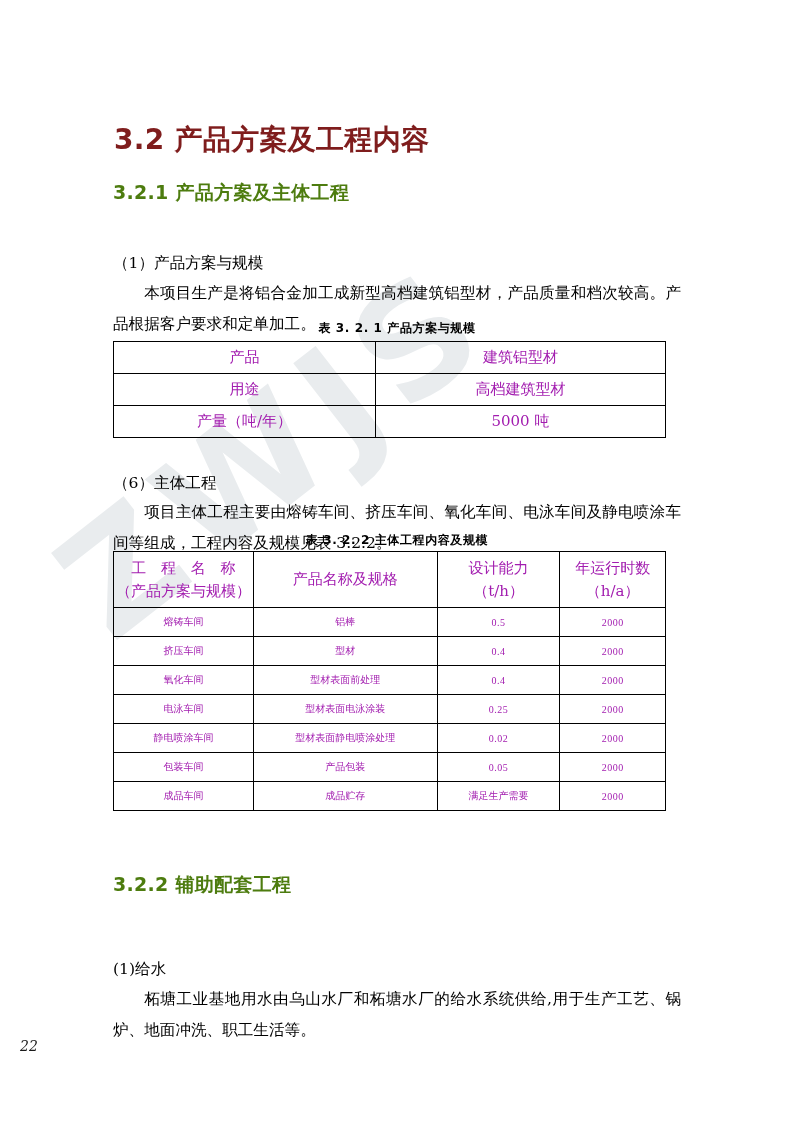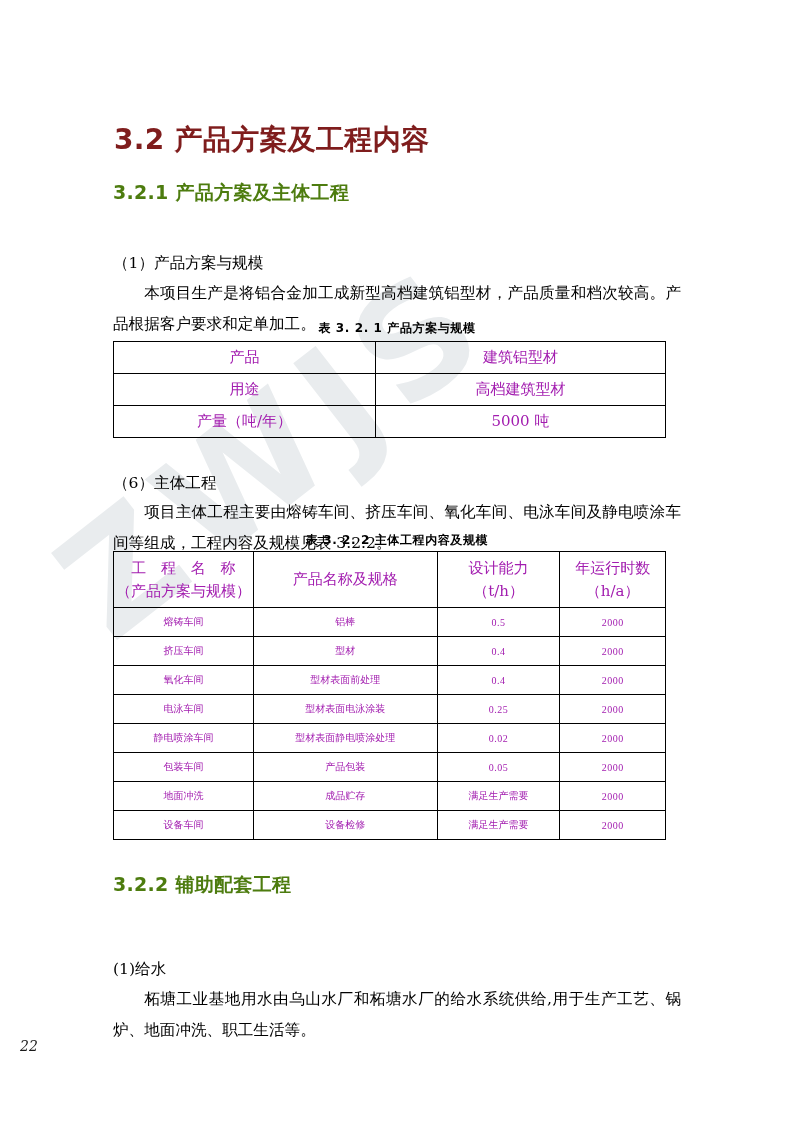--- a/index.html
+++ b/index.html
@@ -273,31 +273,25 @@
           <td class="num">0.02</td>
           <td class="num cell-hours">2000</td>
         </tr>
         <tr>
           <td>包装车间</td>
           <td>产品包装</td>
           <td class="num">0.05</td>
           <td class="num cell-hours">2000</td>
         </tr>
         <tr>
-          <td>地面冲洗</td>
+          <td>成品车间</td>
           <td>成品贮存</td>
           <td>满足生产需要</td>
           <td class="num cell-hours">2000</td>
         </tr>
-        <tr>
-          <td>设备车间</td>
-          <td>设备检修</td>
-          <td>满足生产需要</td>
-          <td class="num cell-hours">2000</td>
-        </tr>
       </tbody>
     </table>
 
     <h3 class="h3 h3-b">3.2.2 辅助配套工程</h3>
 
     <p class="para p-water-label">(1)给水</p>
 
     <p class="para p-water-body indent1">柘塘工业基地用水由乌山水厂和柘塘水厂的给水系统供给,用于生产工艺、锅炉、地面冲洗、职工生活等。</p>
 
     <div class="page-number">22</div>

